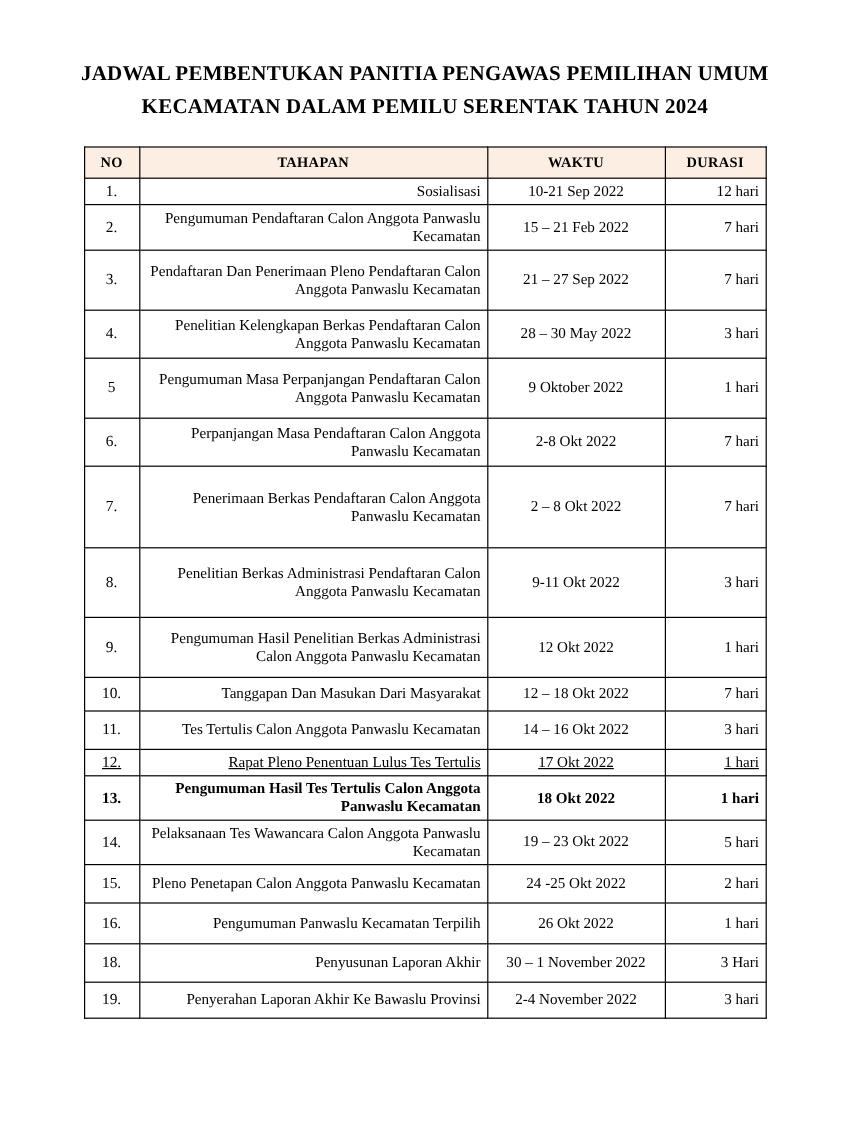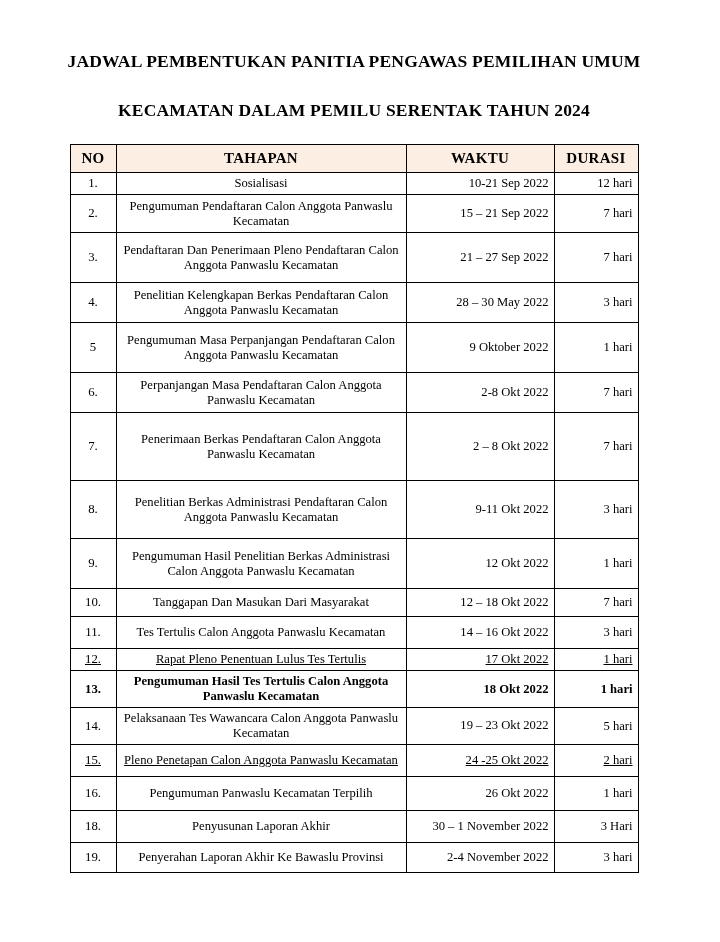--- a/index.html
+++ b/index.html
@@ -24,21 +24,20 @@
   .doc-title {
     text-align: center;
     font-weight: bold;
     font-size: 17.5px;
     line-height: 1.55;
     letter-spacing: 0.2px;
     margin: 8px 0 0 0;
   }
   .doc-title .line2 {
     display: block;
-    margin-top: 22px;
   }
   .table-wrap {
     margin-top: 20px;
     display: flex;
     justify-content: center;
   }
   table.schedule {
     border-collapse: collapse;
     width: 568px;
     table-layout: fixed;
@@ -47,39 +46,39 @@
   table.schedule th,
   table.schedule td {
     border: 1px solid #000000;
     padding: 3px 5px;
     vertical-align: middle;
   }
   table.schedule thead th {
     background: #fdeee4;
     text-align: center;
     font-weight: bold;
-    font-size: 15px;
+    font-size: 12px;
     letter-spacing: 0.3px;
     padding: 5px 4px;
   }
   col.c-no    { width: 46px; }
   col.c-tahap { width: 290px; }
   col.c-waktu { width: 148px; }
   col.c-durasi{ width: 84px; }
 
   td.no {
     text-align: center;
     font-size: 12.8px;
   }
   td.tahapan {
-    text-align: center;
+    text-align: right;
     line-height: 1.18;
   }
   td.waktu {
-    text-align: right;
+    text-align: center;
     line-height: 1.2;
   }
   td.durasi {
     text-align: right;
   }
   
   td.va-top { vertical-align: top; }
   td.va-bottom { vertical-align: bottom; }
   td.va-middle { vertical-align: middle; }
 </style>
@@ -114,21 +113,21 @@
         <tr style="height:22px;">
           <td class="no va-middle">1.</td>
           <td class="tahapan va-middle">Sosialisasi</td>
           <td class="waktu va-middle">10-21 Sep 2022</td>
           <td class="durasi va-middle">12 hari</td>
         </tr>
 
         <tr style="height:38px;">
           <td class="no va-middle">2.</td>
           <td class="tahapan va-top">Pengumuman Pendaftaran Calon Anggota Panwaslu Kecamatan</td>
-          <td class="waktu va-middle">15 – 21 Sep 2022</td>
+          <td class="waktu va-middle">15 – 21 Feb 2022</td>
           <td class="durasi va-middle">7 hari</td>
         </tr>
 
         <tr style="height:50px;">
           <td class="no va-middle">3.</td>
           <td class="tahapan va-top">Pendaftaran Dan Penerimaan Pleno Pendaftaran Calon Anggota Panwaslu Kecamatan</td>
           <td class="waktu va-top">21 – 27 Sep 2022</td>
           <td class="durasi va-middle">7 hari</td>
         </tr>
 
@@ -202,21 +201,21 @@
           <td class="durasi va-middle">1 hari</td>
         </tr>
 
         <tr style="height:32px;">
           <td class="no va-middle">14.</td>
           <td class="tahapan va-top">Pelaksanaan Tes Wawancara Calon Anggota Panwaslu Kecamatan</td>
           <td class="waktu va-top">19 – 23 Okt 2022</td>
           <td class="durasi va-bottom">5 hari</td>
         </tr>
 
-        <tr style="height:32px;text-decoration:underline;">
+        <tr style="height:32px;">
           <td class="no va-middle">15.</td>
           <td class="tahapan va-top">Pleno Penetapan Calon Anggota Panwaslu Kecamatan</td>
           <td class="waktu va-middle">24 -25 Okt 2022</td>
           <td class="durasi va-middle">2 hari</td>
         </tr>
 
         <tr style="height:34px;">
           <td class="no va-middle">16.</td>
           <td class="tahapan va-middle">Pengumuman Panwaslu Kecamatan Terpilih</td>
           <td class="waktu va-top">26 Okt 2022</td>

